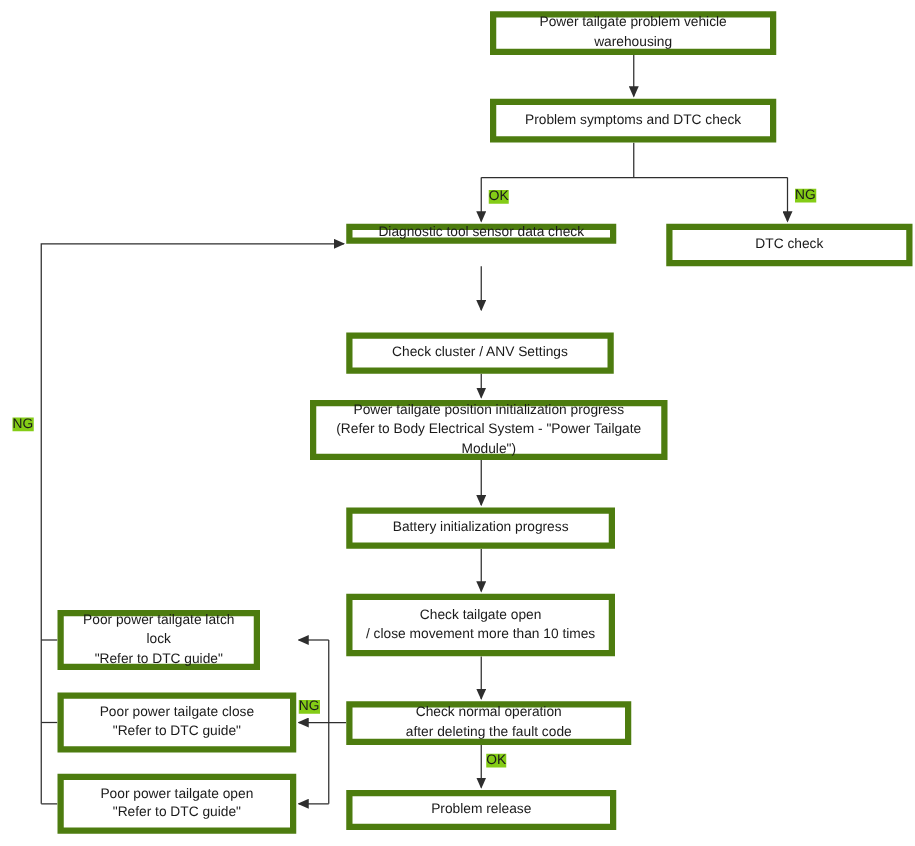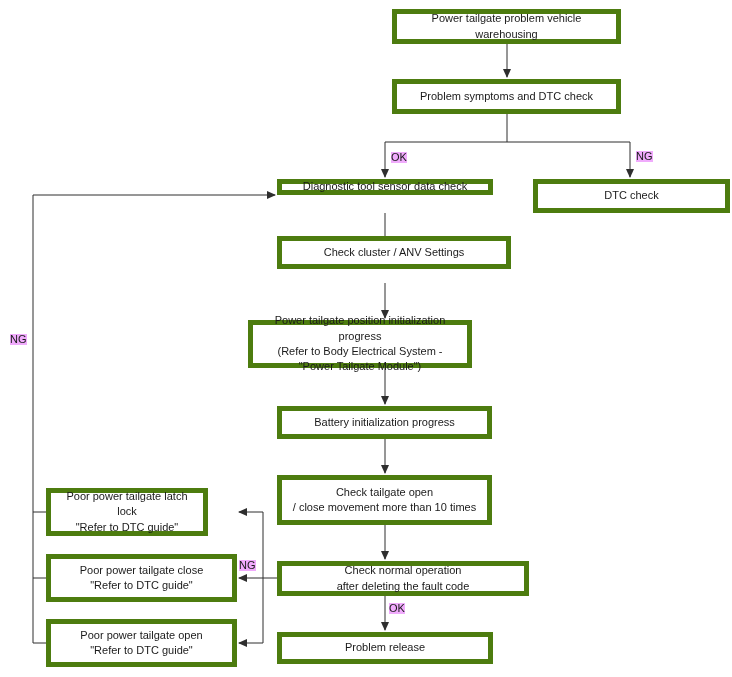--- a/index.html
+++ b/index.html
@@ -28,33 +28,33 @@
     font-size: 11px;
     line-height: 1.4;
     color: #1a1a1a;
     white-space: pre-line;
     padding: 2px 6px;
   }
   .edge-label {
     position: absolute;
     font-size: 11px;
     color: #1a1a1a;
-    background: #f0abfc;
+    background: #84cc16;
     line-height: 1;
   }
   
   #n-warehousing      { left:392px; top:9px;   width:229px; height:35px; }
   #n-symptoms         { left:392px; top:79px;  width:229px; height:35px; }
   #n-diagnostic       { left:277px; top:179px; width:216px; height:16px; }
   #n-dtc-check        { left:533px; top:179px; width:197px; height:34px; }
-  #n-cluster          { left:277px; top:236px; width:234px; height:33px; }
-  #n-position-init    { left:248px; top:320px; width:224px; height:48px; }
+  #n-cluster          { left:277px; top:266px; width:214px; height:33px; }
+  #n-position-init    { left:248px; top:320px; width:286px; height:48px; }
   #n-battery-init     { left:277px; top:406px; width:215px; height:33px; }
   #n-movement-check   { left:277px; top:475px; width:215px; height:50px;text-align:center; }
-  #n-normal-operation { left:277px; top:561px; width:252px; height:35px; }
+  #n-normal-operation { left:277px; top:561px; width:228px; height:35px; }
   #n-vehicle-release  { left:277px; top:632px; width:216px; height:32px; }
   #n-latch-lock       { left:46px;  top:488px; width:162px; height:48px; }
   #n-close-fault      { left:46px;  top:554px; width:191px; height:48px; }
   #n-open-fault       { left:46px;  top:619px; width:191px; height:48px; }
   
   #lbl-ok-top    { left:391px; top:152px; }
   #lbl-ng-top    { left:636px; top:151px; }
   #lbl-ng-loop   { left:10px;  top:334px; }
   #lbl-ng-bottom { left:239px; top:560px; }
   #lbl-ok-bottom { left:389px; top:603px; }

